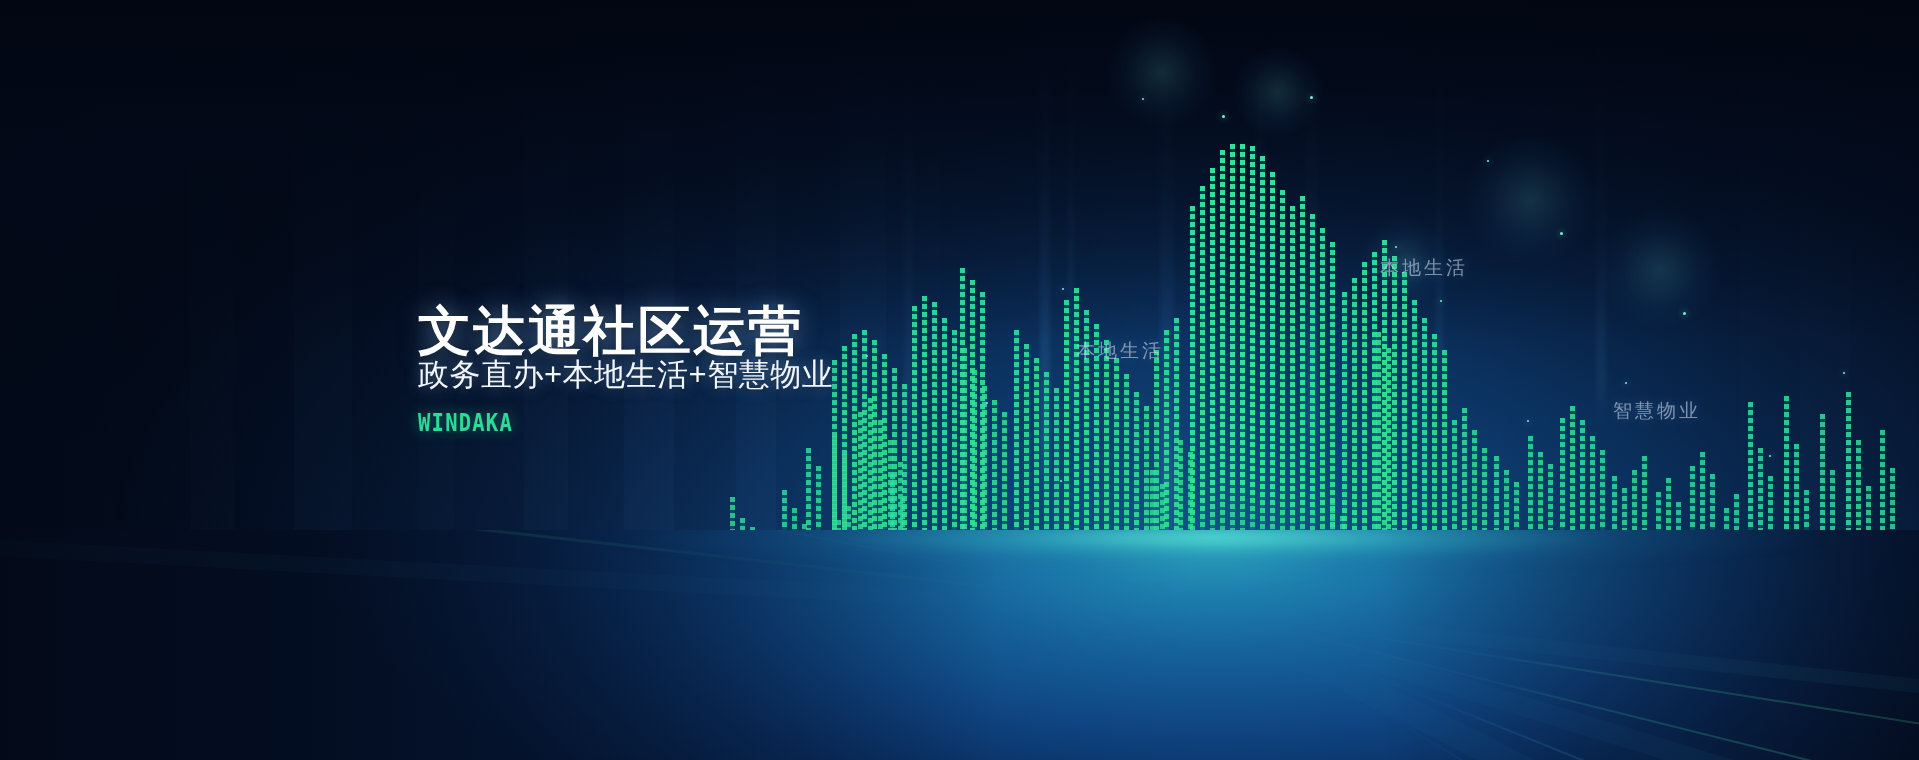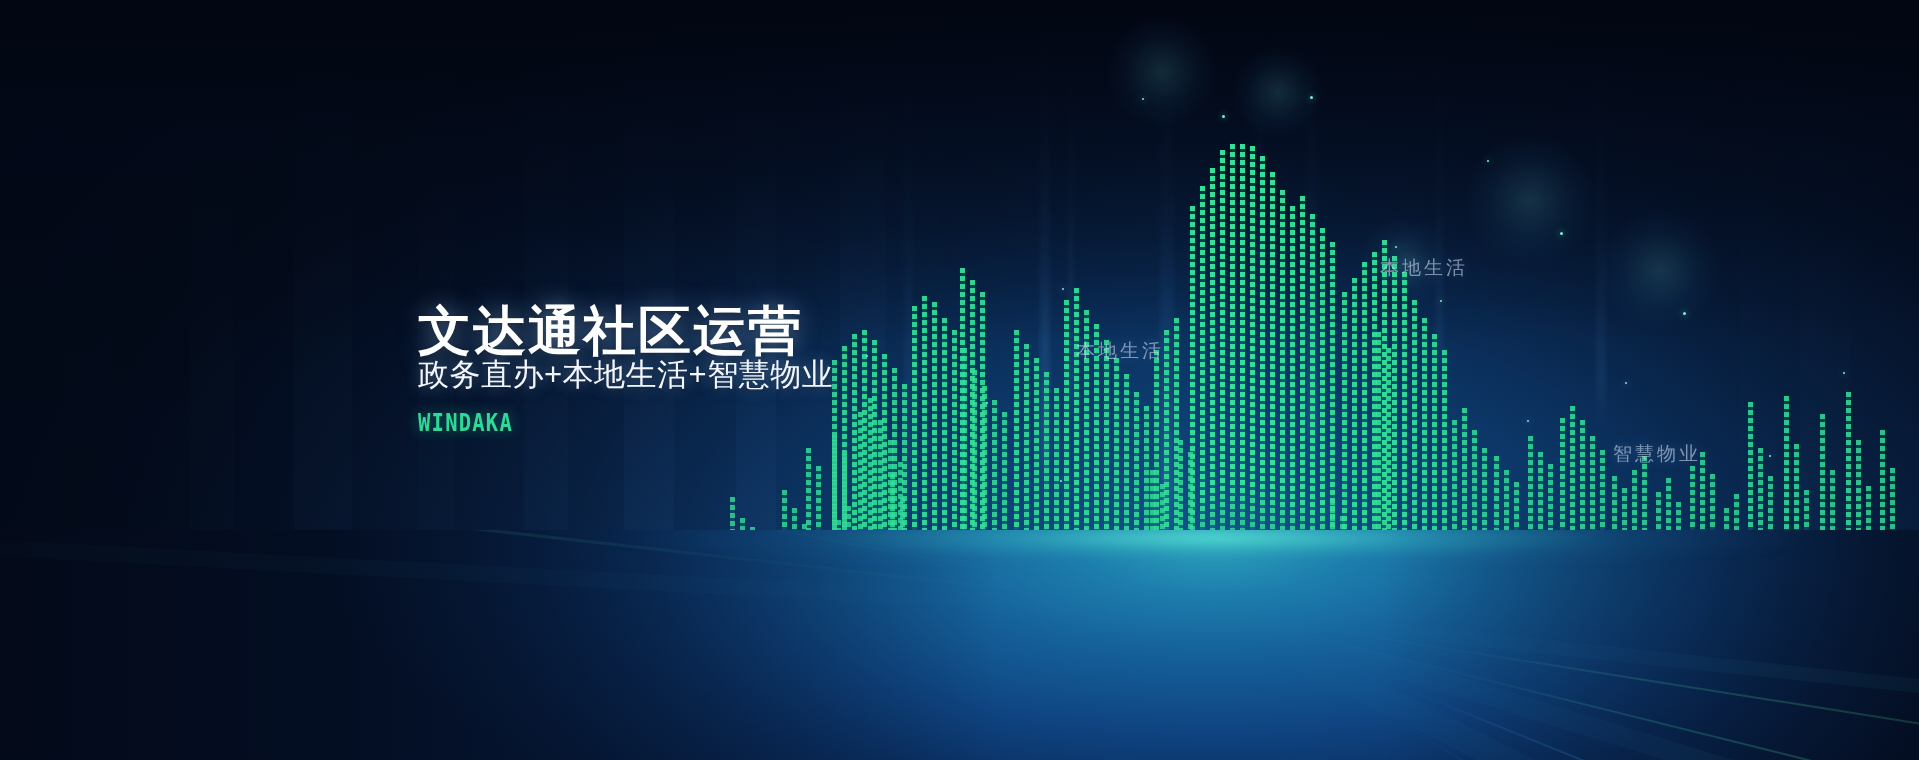--- a/index.html
+++ b/index.html
@@ -385,16 +385,16 @@
 
   <div id="copy">
     <div id="maintitle">文达通社区运营</div>
     <div id="subtitle">政务直办+本地生活+智慧物业</div>
     <div id="brand">WINDAKA</div>
   </div>
 
   <div id="labels">
       <div class="pill-label" style="left: 1076px; top: 338px;">本地生活</div>
       <div class="pill-label" style="left: 1380px; top: 255px;">本地生活</div>
-      <div class="pill-label" style="left: 1613px; top: 398px; margin-top: 43px;">智慧物业</div>
+      <div class="pill-label" style="left: 1613px; top: 398px;">智慧物业</div>
     </div>
 
 </div>
 
 </body></html>

